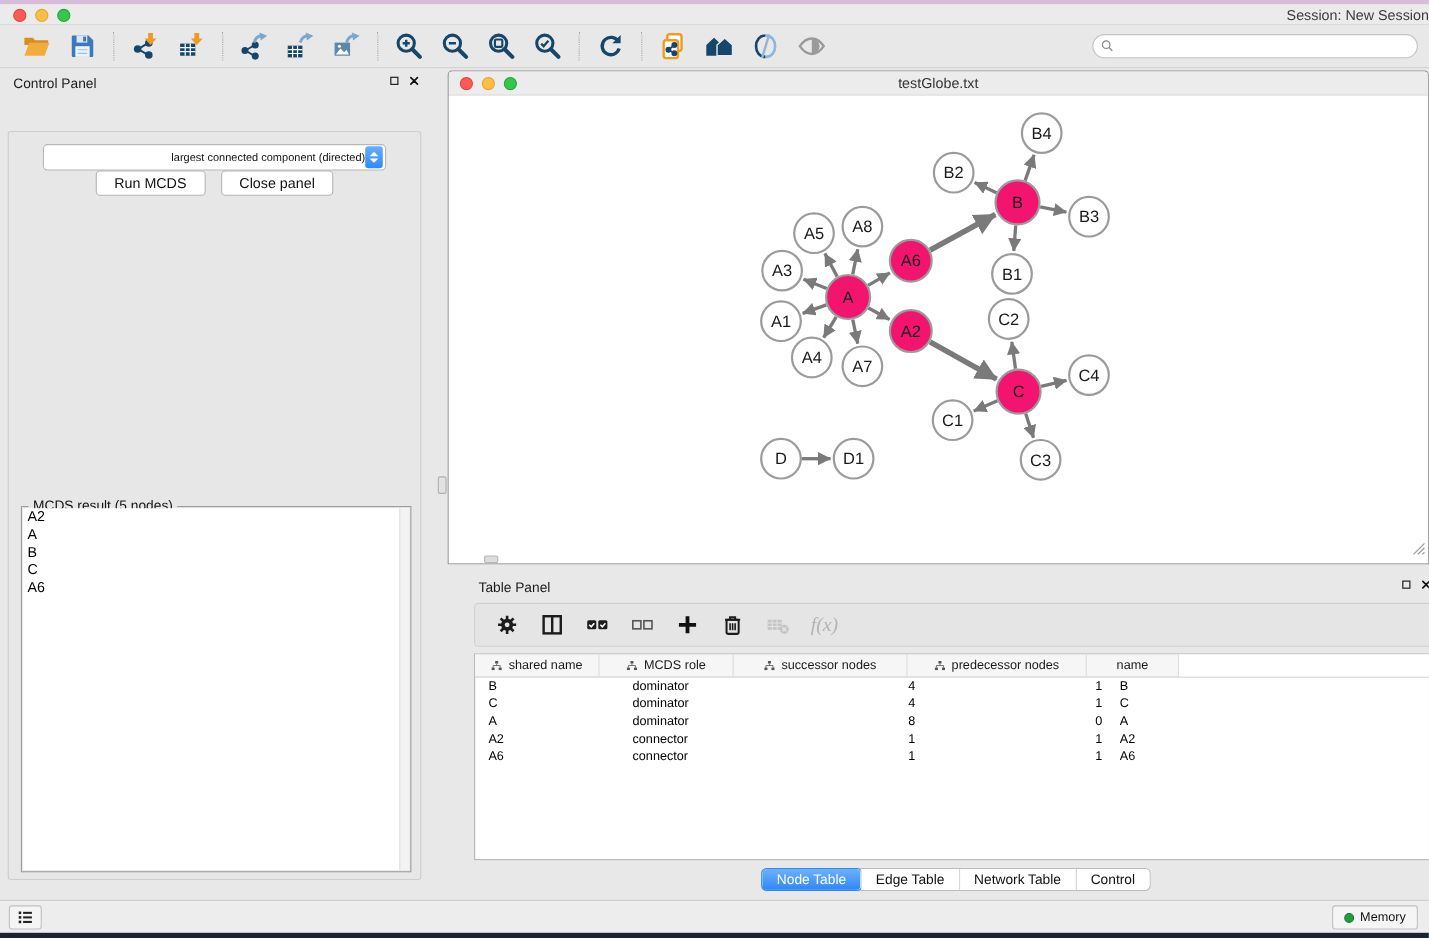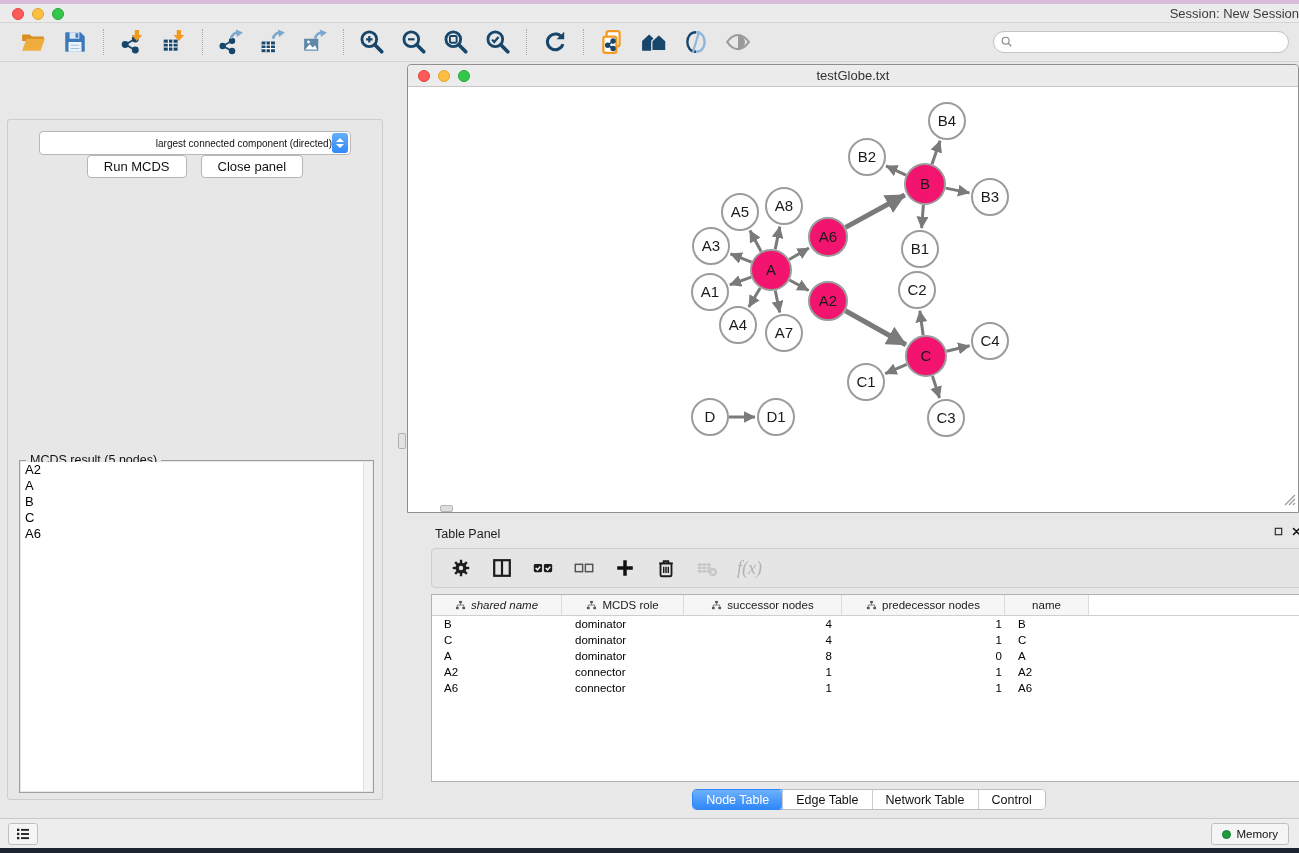--- a/index.html
+++ b/index.html
@@ -269,20 +269,35 @@
     <span id="search-icon-slot">
         <svg class="icon" width="15" height="15" viewBox="0 0 24 24">
           <circle cx="9" cy="9" r="5.5" fill="none" stroke="#8a8a8a" stroke-width="1.8"></circle>
           <line x1="13.2" y1="13.2" x2="18" y2="18" stroke="#8a8a8a" stroke-width="2"></line>
         </svg>
       </span>
   </div>
 </div>
 
 <div class="control-panel">
+  <div class="panel-header">
+    <span class="ph-title">Control Panel</span>
+    <span class="ph-icons">
+      <span class="js-float-icon">
+          <svg class="icon" width="11" height="11" viewBox="0 0 24 24">
+            <rect x="5" y="5" width="14" height="14" fill="none" stroke="#222" stroke-width="2.4"></rect>
+          </svg>
+        </span>
+      <span class="js-close-icon">
+          <svg class="icon" width="11" height="11" viewBox="0 0 24 24">
+            <path d="M5.5 5.5L18.5 18.5M18.5 5.5L5.5 18.5" stroke="#111" stroke-width="3.4" stroke-linecap="round"></path>
+          </svg>
+        </span>
+    </span>
+  </div>
   <div class="cp-body">
     <div class="dropdown">
       <span class="dd-value">largest connected component (directed)</span>
       <span class="dd-stepper">
           <i class="up"></i>
           <i class="down"></i>
         </span>
     </div>
     <div class="cp-buttons">
       <button class="btn">Run MCDS</button>
@@ -461,21 +476,21 @@
           <circle cx="18.5" cy="16.5" r="4.5" fill="#ababab"></circle>
           <path d="M16.6 14.6l3.8 3.8M20.4 14.6l-3.8 3.8" stroke="#e5e5e5" stroke-width="1.5"></path>
         </svg>
       </button>
       <button class="tp-btn">
         <span class="fx-label">f(x)</span>
       </button>
     </div>
   <div class="tp-table">
     <div class="t-header" id="t-header">
-        <div class="th-cell" style="width: 130px; font-style: italic;">
+        <div class="th-cell" style="width: 113px;">
           <span>
             <svg class="icon" width="11" height="11" viewBox="0 0 24 24">
               <rect x="9" y="2" width="6" height="5" fill="#555"></rect>
               <rect x="2" y="15" width="6" height="5" fill="#555"></rect>
               <rect x="16" y="15" width="6" height="5" fill="#555"></rect>
               <path d="M12 7v4M5 15v-4h14v4" fill="none" stroke="#555" stroke-width="1.6"></path>
             </svg>
           </span>
           <span>shared name</span>
         </div>

